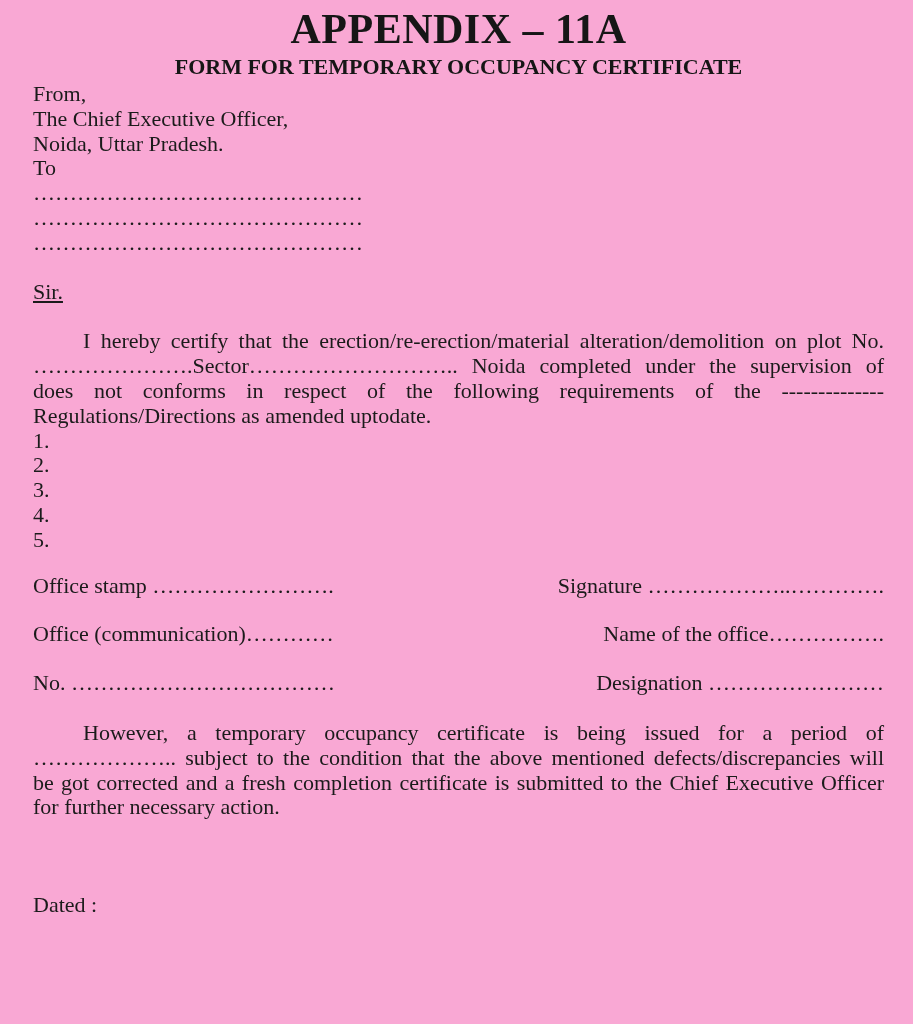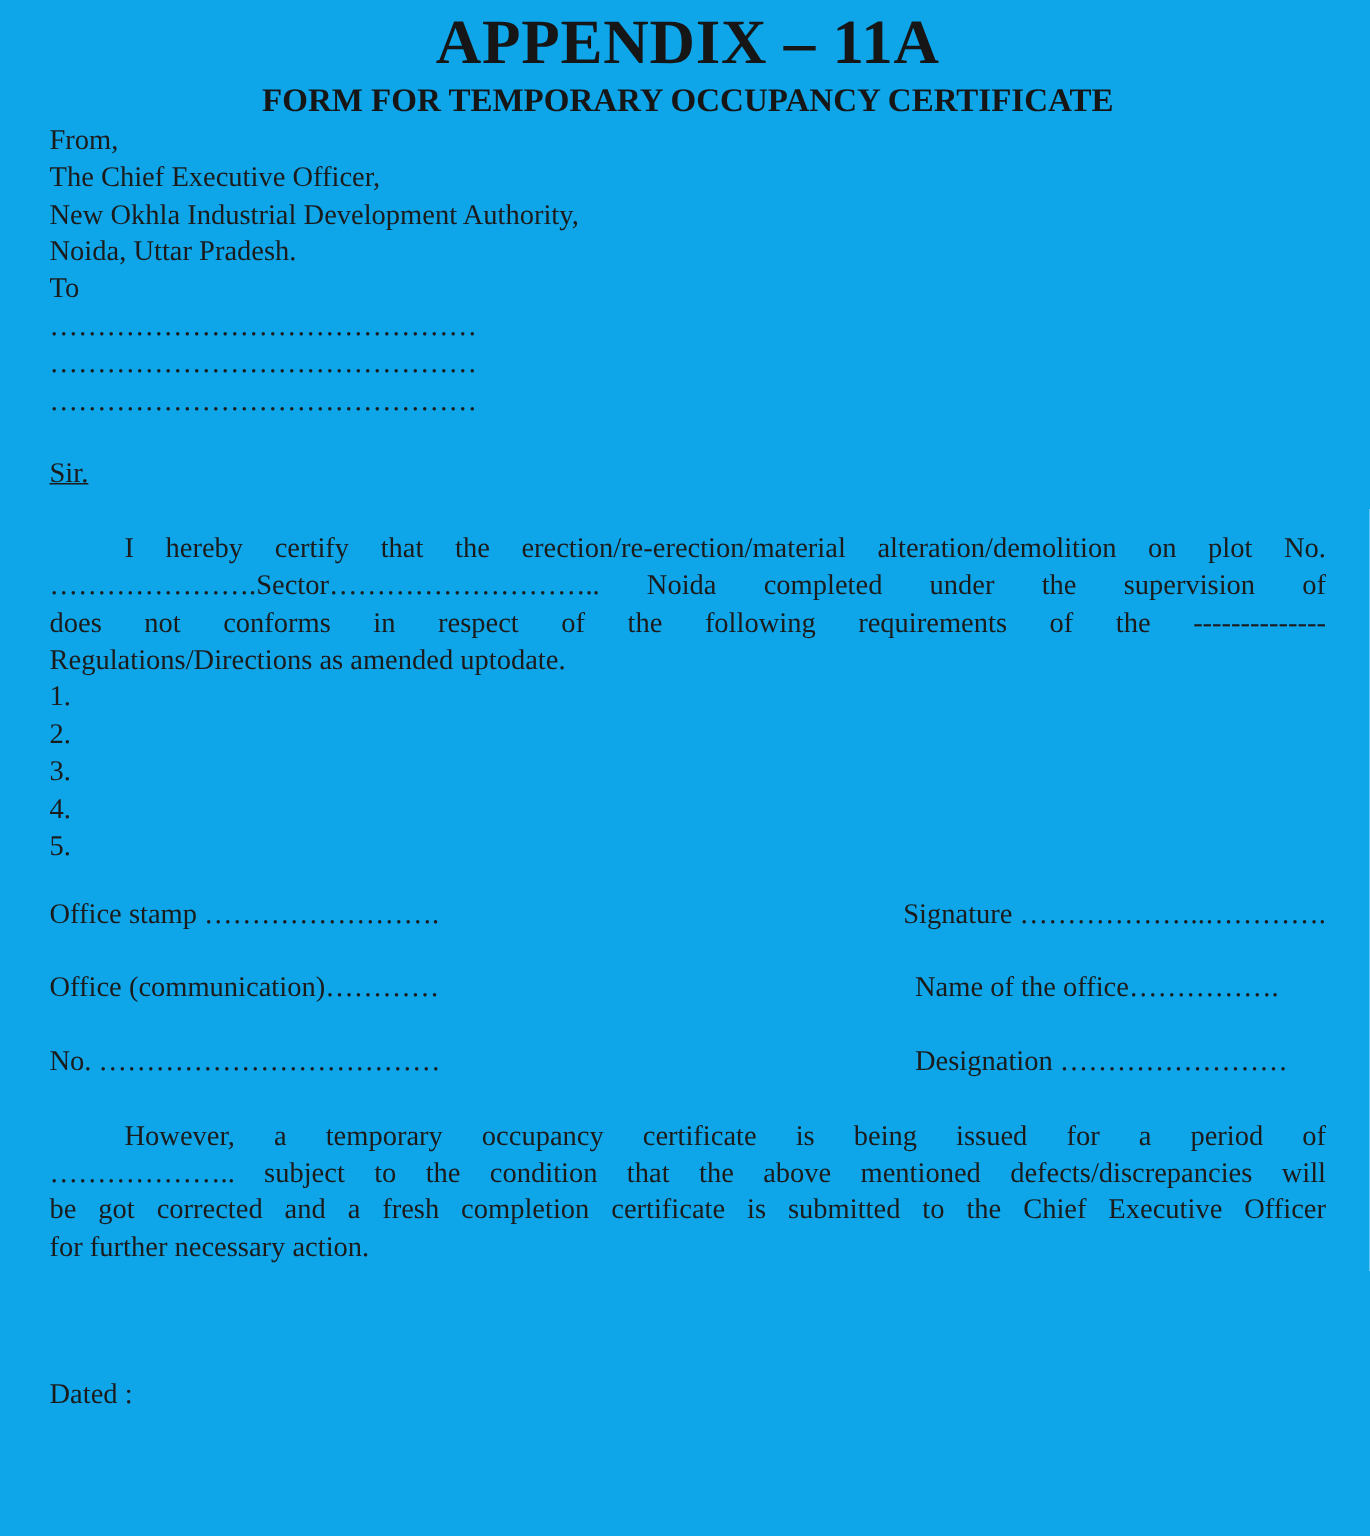--- a/index.html
+++ b/index.html
@@ -12,39 +12,39 @@
     height: 1024px;
     overflow: hidden;
     font-family: "Liberation Serif", serif;
     color: #1b1b1b;
   }
   .page {
     box-sizing: border-box;
     width: 913px;
     height: 1024px;
     padding: 6px 29px 0 33px;
-    background: #0ea5e9;
+    background: #f9a8d4;
   }
   .doc-title {
     text-align: center;
     font-weight: 700;
     font-size: 42px;
     line-height: 46px;
     letter-spacing: 0.5px;
     color: #161616;
   }
   .doc-subtitle {
     text-align: center;
     font-weight: 700;
     font-size: 22px;
     line-height: 30px;
     color: #161616;
   }
   .body-text {
-    font-size: 19px;
+    font-size: 22px;
     line-height: 24.8px;
   }
   .line { display: block; }
   .just {
     text-align: justify;
     text-align-last: justify;
   }
   .indent { text-indent: 50px; margin-top: 25px; }
   .gap-before { margin-top: 24px; text-decoration: underline; }
   .sig-row {
@@ -63,21 +63,20 @@
 
 <div class="page">
 
   <div class="doc-title">APPENDIX – 11A</div>
   <div class="doc-subtitle">FORM FOR TEMPORARY OCCUPANCY CERTIFICATE</div>
 
   <div class="body-text">
 
     <div class="line">From,</div>
     <div class="line">The Chief Executive Officer,</div>
-    <div class="line">New Okhla Industrial Development Authority,</div>
     <div class="line">Noida, Uttar Pradesh.</div>
 
     <div class="line">To</div>
     <div class="line">………………………………………</div>
     <div class="line">………………………………………</div>
     <div class="line">………………………………………</div>
 
     <div class="line gap-before">Sir.</div>
 
     <div>

